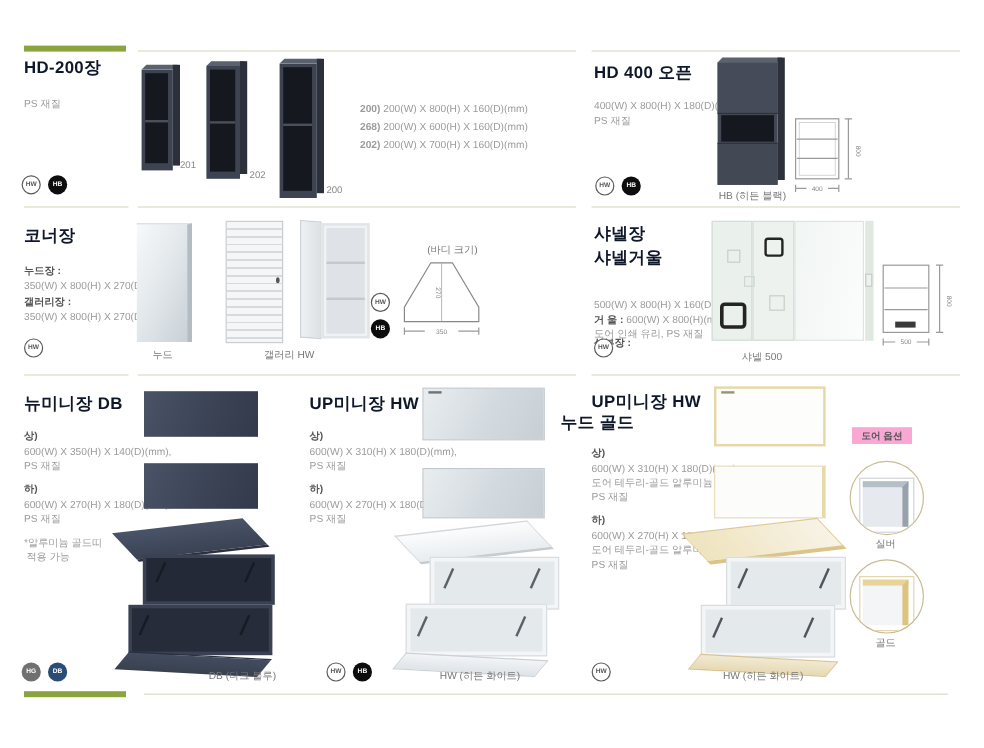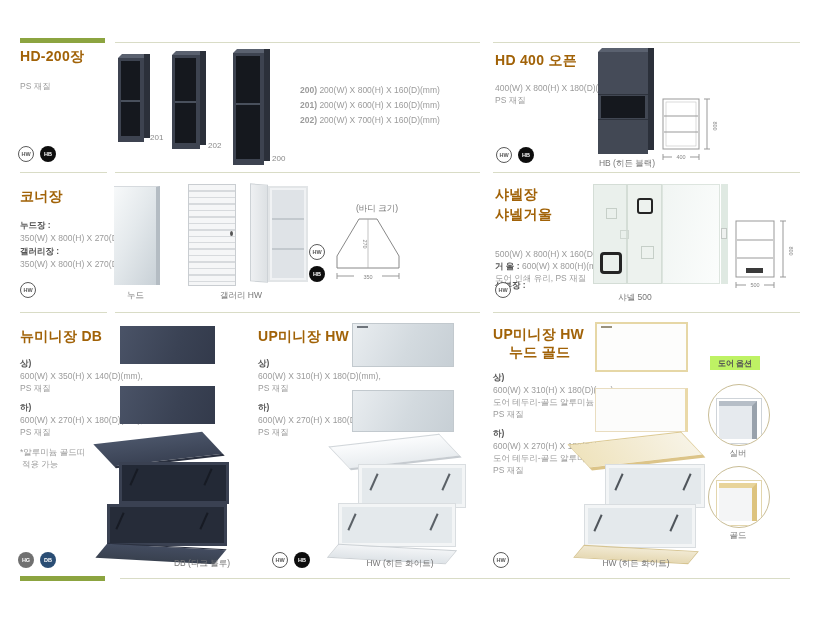--- a/index.html
+++ b/index.html
@@ -1,21 +1,21 @@
 <!DOCTYPE html>
 <html><head>
 <meta charset="utf-8">
 <style>
   html,body{margin:0;padding:0;background:#fff;}
   .page{position:relative;width:820px;height:623px;background:#fff;overflow:hidden;
         font-family:"Liberation Sans","DejaVu Sans",sans-serif;color:#777;}
   .abs{position:absolute;}
   .bar-green{position:absolute;height:5px;width:85px;background:#8ca440;}
   .hline{position:absolute;height:1px;background:#d9dcc6;}
-  .sec-title{position:absolute;color:#a16207;font-weight:bold;font-size:14px;letter-spacing:.3px;white-space:nowrap;}
+  .sec-title{position:absolute;color:#0f172a;font-weight:bold;font-size:14px;letter-spacing:.3px;white-space:nowrap;}
   .spec{position:absolute;font-size:8.5px;color:#9b9b9b;white-space:nowrap;line-height:12px;}
   .spec-bold{position:absolute;font-size:8.5px;color:#555;font-weight:bold;white-space:nowrap;}
   .caption{position:absolute;font-size:8.5px;color:#777;text-align:center;white-space:nowrap;}
   .plabel{position:absolute;font-size:8px;color:#8a8a8a;}
   .badge{position:absolute;width:16px;height:16px;border-radius:50%;font-size:5.5px;font-weight:bold;
          display:flex;align-items:center;justify-content:center;box-sizing:border-box;}
   .badge.hw{background:#fff;border:1px solid #5a5a5a;color:#555;}
   .badge.hb{background:#0d0d0d;color:#fff;}
   .badge.hg{background:#707070;color:#fff;}
   .badge.db{background:#2a4d74;color:#fff;}
@@ -74,21 +74,21 @@
     <div class="in"></div>
       <div class="sh" style="top:50px;"></div>
   </div>
   <div class="plabel" style="left:272px;top:154px;">200</div>
 
   <div class="spec" style="left:300px;top:84px;">
     <b>200)</b>
     <span>200(W) X 800(H) X 160(D)(mm)</span>
   </div>
   <div class="spec" style="left:300px;top:99px;">
-    <b>201)</b>
+    <b>268)</b>
     <span>200(W) X 600(H) X 160(D)(mm)</span>
   </div>
   <div class="spec" style="left:300px;top:114px;">
     <b>202)</b>
     <span>200(W) X 700(H) X 160(D)(mm)</span>
   </div>
 
   <div class="sec-title" style="left:495px;top:52px;">HD 400 오픈</div>
   <div class="spec" style="left:495px;top:82px;">400(W) X 800(H) X 180(D)(mm)</div>
   <div class="spec" style="left:495px;top:94px;">PS 재질</div>
@@ -255,21 +255,21 @@
     <div class="box" style="left:12px;top:0;width:118px;height:44px;background:#f3f5f6;border:1px solid #d9dde0;">
       <div class="inr" style="background:#e4e9ec;"></div>
       <div class="strut" style="left:12px;top:9px;background:#5b6167;"></div>
       <div class="strut" style="left:94px;top:9px;background:#5b6167;"></div>
     </div>
     <div class="door-dn" style="left:4px;top:44px;width:124px;height:14px;background:linear-gradient(#f2f4f6,#dfe4e8);border:1px solid #ccd1d5;"></div>
   </div>
   <div class="caption" style="left:340px;top:558px;width:120px;">HW (히든 화이트)</div>
 
   <div class="sec-title" style="left:493px;top:326px;">UP미니장 HW</div>
-  <div class="sec-title" style="left:509px;top:344px;">누드 골드</div>
+  <div class="sec-title" style="left:467px;top:344px;">누드 골드</div>
   <div class="spec-bold" style="left:493px;top:372px;">상)</div>
   <div class="spec" style="left:493px;top:384px;">600(W) X 310(H) X 180(D)(mm),</div>
   <div class="spec" style="left:493px;top:396px;">도어 테두리-골드 알루미늄 재질,</div>
   <div class="spec" style="left:493px;top:408px;">PS 재질</div>
   <div class="spec-bold" style="left:493px;top:428px;">하)</div>
   <div class="spec" style="left:493px;top:440px;">600(W) X 270(H) X 180(D)(mm),</div>
   <div class="spec" style="left:493px;top:452px;">도어 테두리-골드 알루미늄 재질,</div>
   <div class="spec" style="left:493px;top:464px;">PS 재질</div>
   <div class="badge hw" style="left:493px;top:552px;">HW</div>
 
@@ -289,21 +289,21 @@
   <div class="ocab" style="left:572px;top:504px;width:138px;height:58px;">
     <div class="box" style="left:12px;top:0;width:112px;height:44px;background:#f3f5f6;border:1px solid #d9dde0;">
       <div class="inr" style="background:#e4e9ec;"></div>
       <div class="strut" style="left:12px;top:9px;background:#4f555b;"></div>
       <div class="strut" style="left:88px;top:9px;background:#4f555b;"></div>
     </div>
     <div class="door-dn" style="left:4px;top:44px;width:120px;height:13px;background:linear-gradient(#f1e9d2,#e6d9b4);border:1px solid #d6c folder491;border:1px solid #d6c491;"></div>
   </div>
   <div class="caption" style="left:576px;top:558px;width:120px;">HW (히든 화이트)</div>
 
-  <div class="abs" style="left:710px;top:356px;width:50px;height:14px;background:#bef264;display:flex;align-items:center;justify-content:center;font-size:8px;font-weight:bold;color:#555;">도어 옵션</div>
+  <div class="abs" style="left:710px;top:356px;width:50px;height:14px;background:#f9a8d4;display:flex;align-items:center;justify-content:center;font-size:8px;font-weight:bold;color:#555;">도어 옵션</div>
   <div class="abs" style="left:708px;top:384px;width:60px;height:60px;border-radius:50%;border:1px solid #c9bd96;background:#fff;overflow:hidden;">
     <div style="position:absolute;left:10px;top:16px;width:38px;height:38px;background:#e6eaee;border-top:5px solid #b6bec7;border-right:5px solid #99a2ac;box-sizing:border-box;"></div>
     <div style="position:absolute;left:7px;top:13px;width:44px;height:44px;border:1px solid #cfd4d9;"></div>
   </div>
   <div class="caption" style="left:708px;top:448px;width:60px;">실버</div>
   <div class="abs" style="left:708px;top:466px;width:60px;height:60px;border-radius:50%;border:1px solid #c9bd96;background:#fff;overflow:hidden;">
     <div style="position:absolute;left:10px;top:16px;width:38px;height:38px;background:#f4f5f6;border-top:5px solid #e8d49a;border-right:5px solid #ddc37e;box-sizing:border-box;"></div>
     <div style="position:absolute;left:7px;top:13px;width:44px;height:44px;border:1px solid #e3d6ae;"></div>
   </div>
   <div class="caption" style="left:708px;top:530px;width:60px;">골드</div>

